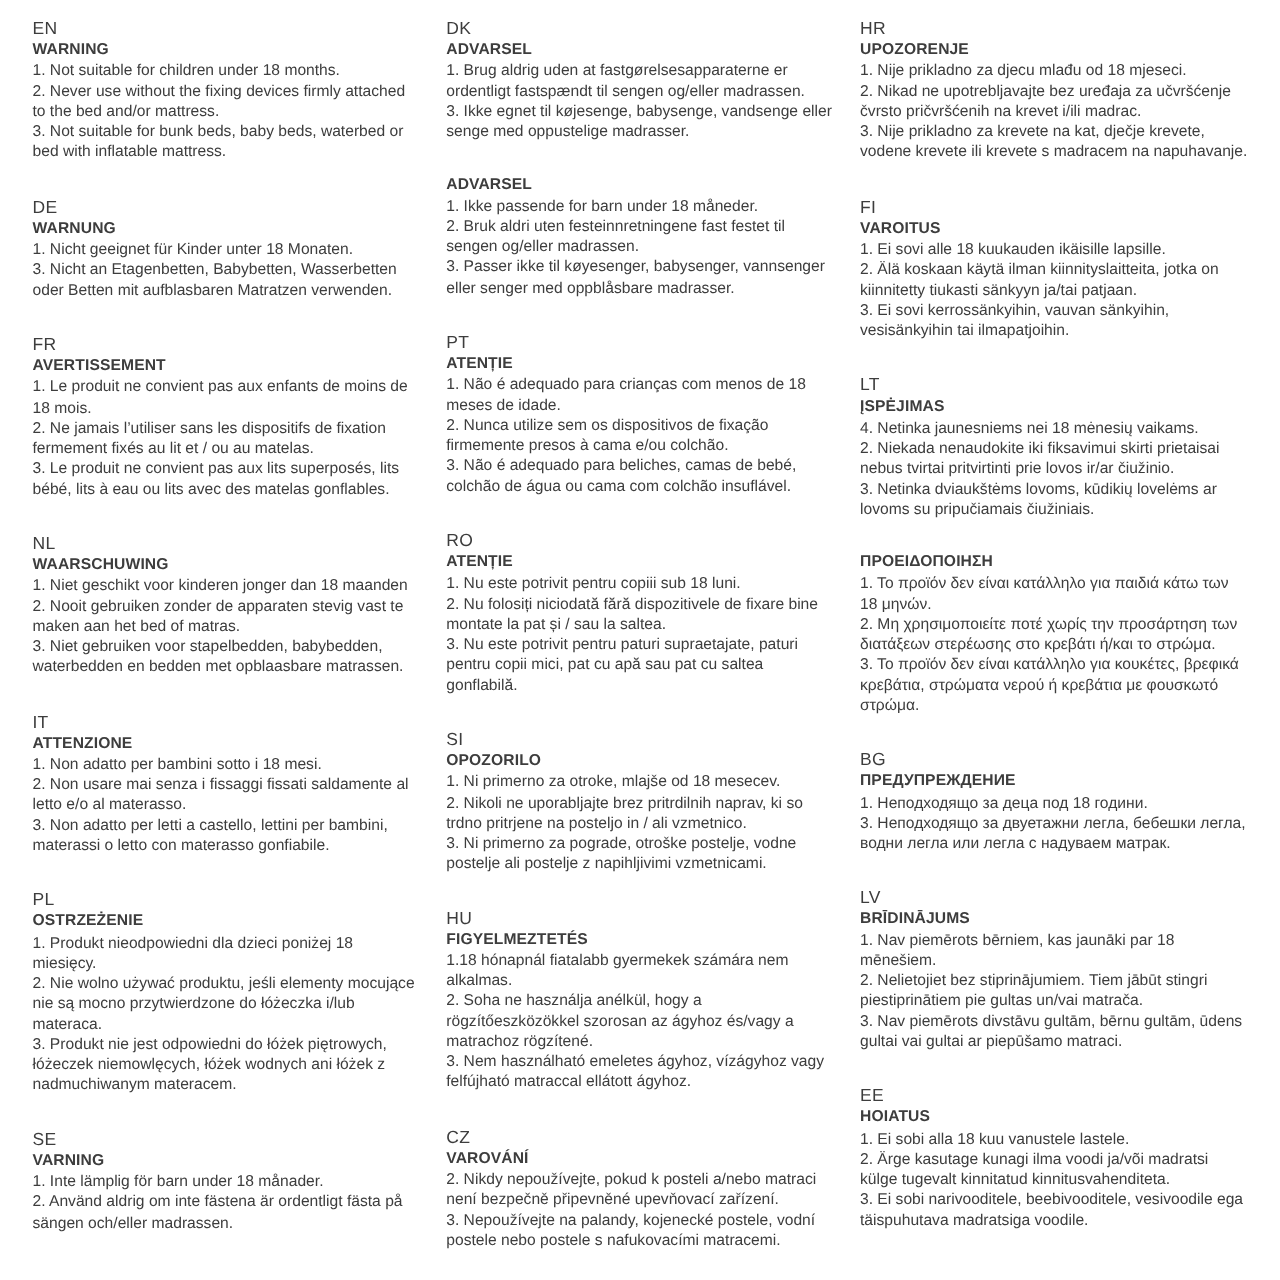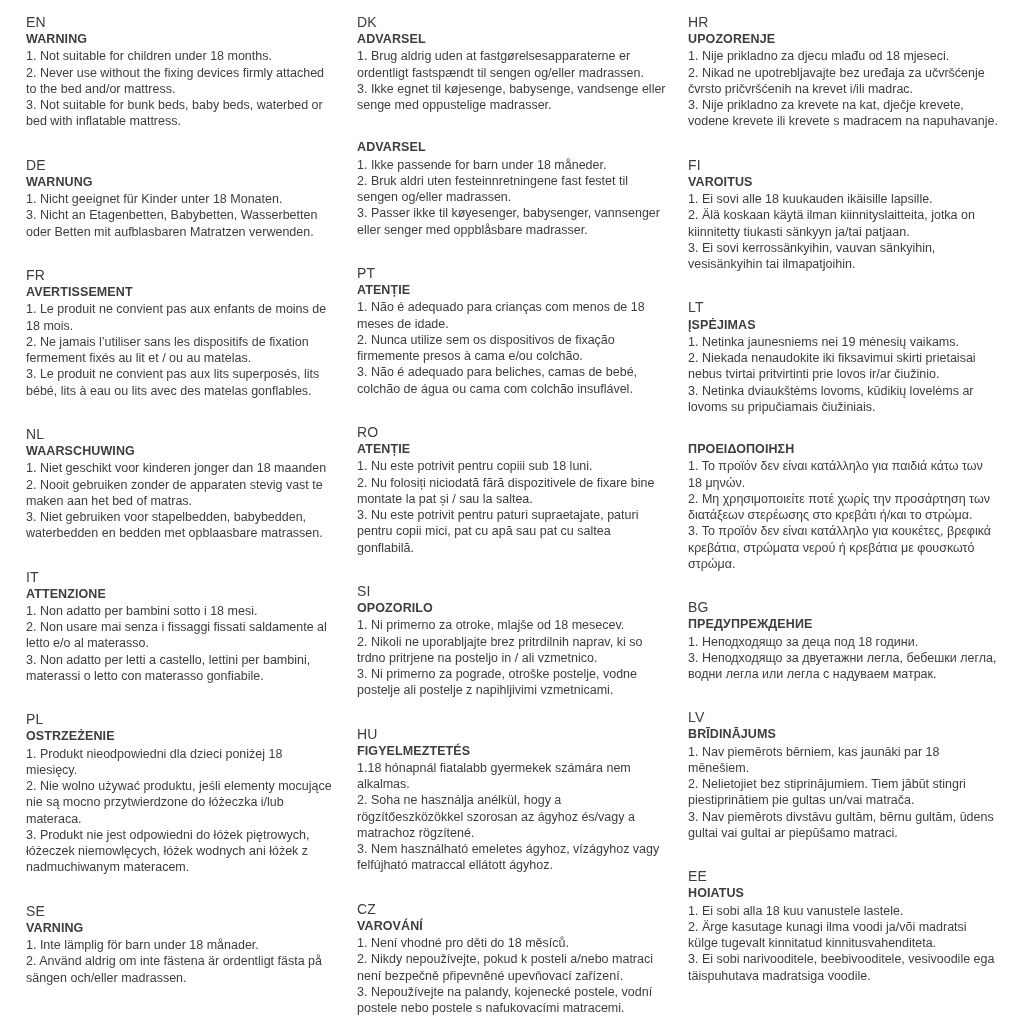--- a/index.html
+++ b/index.html
@@ -148,21 +148,20 @@
     <h2 class="lang">HU</h2>
     <h3 class="title">FIGYELMEZTETÉS</h3>
     <p class="item">1.18 hónapnál fiatalabb gyermekek számára nem alkalmas.</p>
         <p class="item">2. Soha ne használja anélkül, hogy a rögzítőeszközökkel szorosan az ágyhoz és/vagy a matrachoz rögzítené.</p>
         <p class="item">3. Nem használható emeletes ágyhoz, vízágyhoz vagy felfújható matraccal ellátott ágyhoz.</p>
   </section>
 
   <section class="block">
     <h2 class="lang">CZ</h2>
     <h3 class="title">VAROVÁNÍ</h3>
-    <p class="item">1. Není vhodné pro děti do 18 měsíců.</p>
         <p class="item">2. Nikdy nepoužívejte, pokud k posteli a/nebo matraci není bezpečně připevněné upevňovací zařízení.</p>
         <p class="item">3. Nepoužívejte na palandy, kojenecké postele, vodní postele nebo postele s nafukovacími matracemi.</p>
   </section>
 
 </div>
   <div class="col">
   <section class="block">
     <h2 class="lang">HR</h2>
     <h3 class="title">UPOZORENJE</h3>
     <p class="item">1. Nije prikladno za djecu mlađu od 18 mjeseci.</p>
@@ -174,21 +173,21 @@
     <h2 class="lang">FI</h2>
     <h3 class="title">VAROITUS</h3>
     <p class="item">1. Ei sovi alle 18 kuukauden ikäisille lapsille.</p>
         <p class="item">2. Älä koskaan käytä ilman kiinnityslaitteita, jotka on kiinnitetty tiukasti sänkyyn ja/tai patjaan.</p>
         <p class="item">3. Ei sovi kerrossänkyihin, vauvan sänkyihin, vesisänkyihin tai ilmapatjoihin.</p>
   </section>
 
   <section class="block">
     <h2 class="lang">LT</h2>
     <h3 class="title">ĮSPĖJIMAS</h3>
-    <p class="item">1. Netinka jaunesniems nei 19 mėnesių vaikams.</p>
+    <p class="item">4. Netinka jaunesniems nei 18 mėnesių vaikams.</p>
         <p class="item">2. Niekada nenaudokite iki fiksavimui skirti prietaisai nebus tvirtai pritvirtinti prie lovos ir/ar čiužinio.</p>
         <p class="item">3. Netinka dviaukštėms lovoms, kūdikių lovelėms ar lovoms su pripučiamais čiužiniais.</p>
   </section>
 
   <section class="block">
     <h3 class="title">ΠΡΟΕΙΔΟΠΟΙΗΣΗ</h3>
     <p class="item">1. Το προϊόν δεν είναι κατάλληλο για παιδιά κάτω των 18 μηνών.</p>
         <p class="item">2. Μη χρησιμοποιείτε ποτέ χωρίς την προσάρτηση των διατάξεων στερέωσης στο κρεβάτι ή/και το στρώμα.</p>
         <p class="item">3. Το προϊόν δεν είναι κατάλληλο για κουκέτες, βρεφικά κρεβάτια, στρώματα νερού ή κρεβάτια με φουσκωτό στρώμα.</p>
   </section>

